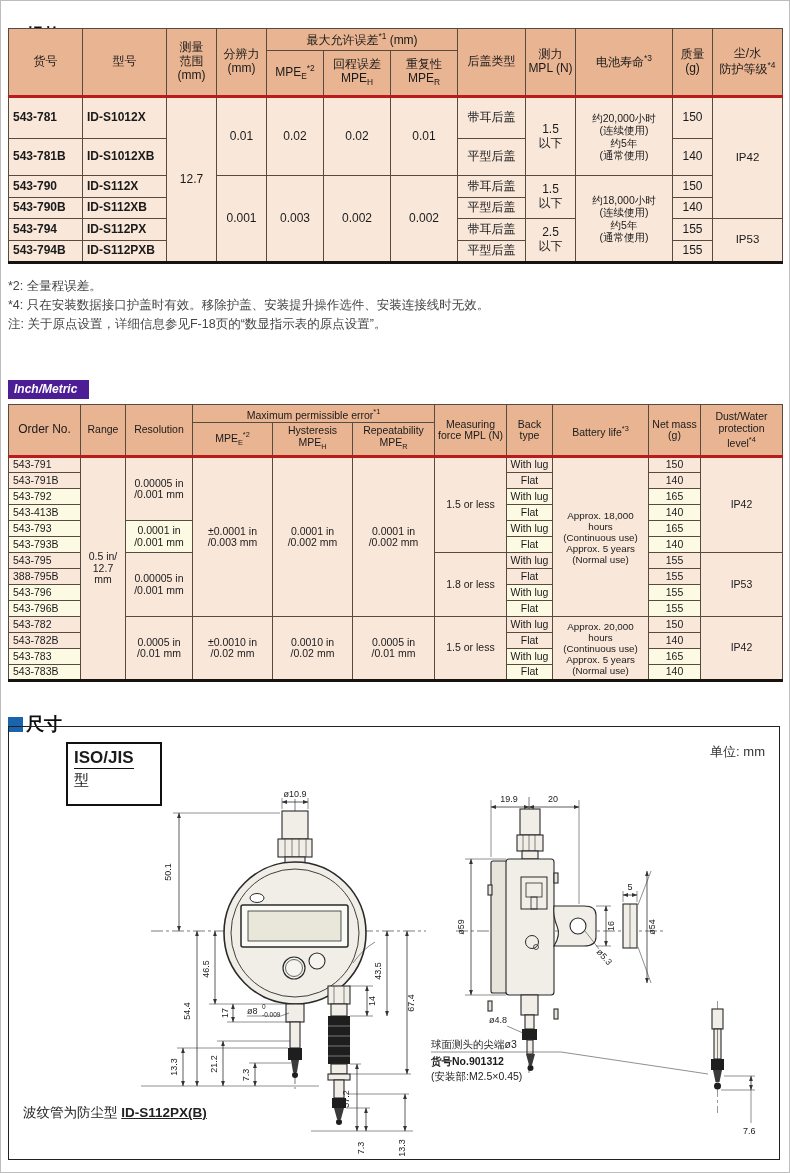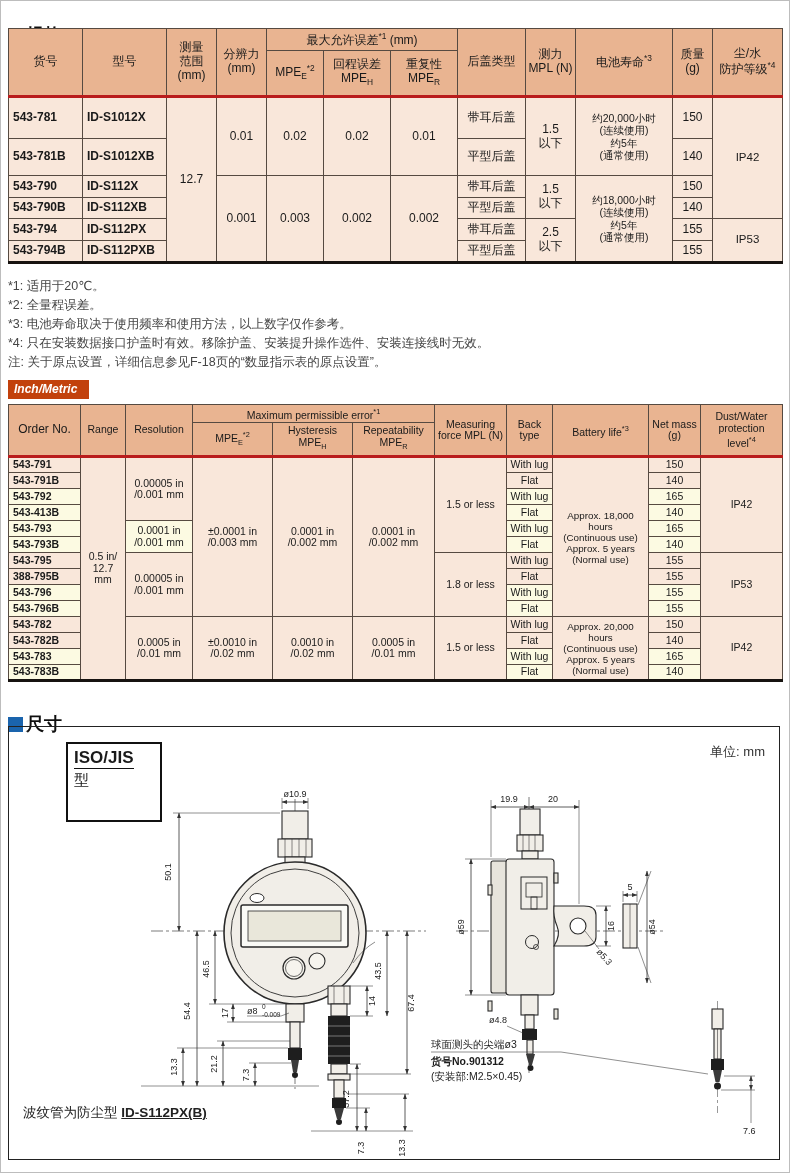--- a/index.html
+++ b/index.html
@@ -23,32 +23,32 @@
   .ta-l { text-align:left !important; padding-left:4px !important; }
   .p { background:#f9e7da; } .c { background:#fcfae2; }
 
   #metric-table { top:28px; font-size:12px; }
   #metric-table .batt { font-size:10.5px; line-height:12.5px; }
   #metric-table .ip { font-size:11.5px; }
   #metric-table td.ord, #metric-table td.mod { font-weight:bold;margin-left:15px; }
 
   #inch-table { top:404px; font-size:10.5px; }
   #inch-table td { line-height:11.5px; }
-  #inch-table td.ord { font-weight:bold; font-size:10.5px; }
+  #inch-table td.ord { font-weight:normal; font-size:10.5px; }
   #inch-table .batt { font-size:9.8px; line-height:11px; }
   #inch-table th { line-height:11.5px; }
 
   #footnotes { position:absolute; left:8px; top:277px; font-size:12.5px; line-height:19px; color:#454545; }
 
-  #inch-metric-badge { position:absolute; left:8px; top:380px; background:#c2410c; color:#fff;
+  #inch-metric-badge { position:absolute; left:8px; top:380px; background:#4c1d95; color:#fff;
       font-style:italic; font-weight:bold; font-size:12px; padding:2px 12px 3px 6px; letter-spacing:0; }
 
   #dim-box { position:absolute; left:8px; top:726px; width:772px; height:434px;
              border:1px solid #222; box-sizing:border-box; }
-  #iso-box { position:absolute; left:57px; top:15px; width:96px; height:80px; border:2px solid #111;
+  #iso-box { position:absolute; left:57px; top:15px; width:96px; height:64px; border:2px solid #111;
              box-sizing:border-box; padding:4px 6px; }
   #iso-box .l1 { font-weight:bold; font-size:17px; border-bottom:1.5px solid #111; display:inline-block; line-height:1.2; }
   #iso-box .l2 { font-size:15px; line-height:1.4; }
   #unit-label { position:absolute; right:14px; top:16px; font-size:13px; color:#333; }
   #dwg { position:absolute; left:0; top:0; }
   #caption { position:absolute; left:14px; top:377px; font-size:13.5px; color:#222; }
   #caption .cap-model { font-weight:bold;text-decoration:underline; }
 
   
   .sh   { fill:#f1eee8; stroke:#2a2a2a; stroke-width:1.1; }
@@ -172,23 +172,21 @@
     <tr style="height:22px">
       <td class="p ord ta-l">543-794B</td>
       <td class="p mod ta-l">ID-S112PXB</td>
       <td class="p">平型后盖</td>
       <td class="p">155</td>
     </tr>
   </tbody>
 </table>
 
 <div id="footnotes">
-  <div>*1: 适用于20℃。</div>
   <div>*2: 全量程误差。</div>
-  <div>*3: 电池寿命取决于使用频率和使用方法，以上数字仅作参考。</div>
   <div>*4: 只在安装数据接口护盖时有效。移除护盖、安装提升操作选件、安装连接线时无效。</div>
   <div>注: 关于原点设置，详细信息参见F-18页的“数显指示表的原点设置”。</div>
 </div>
 
 <div id="inch-metric-badge">Inch/Metric</div>
 
 <table class="spec" id="inch-table">
   <colgroup>
       <col style="width:72px">
       <col style="width:45px">

